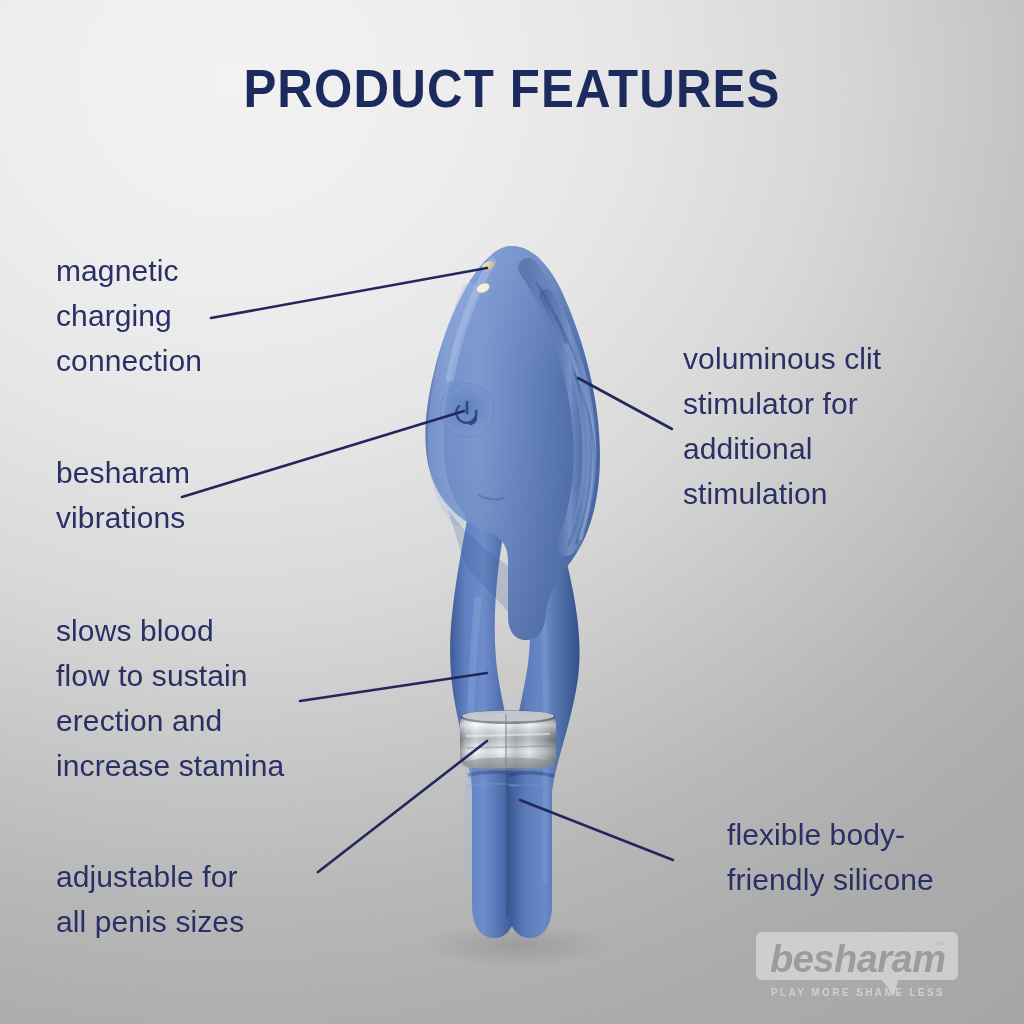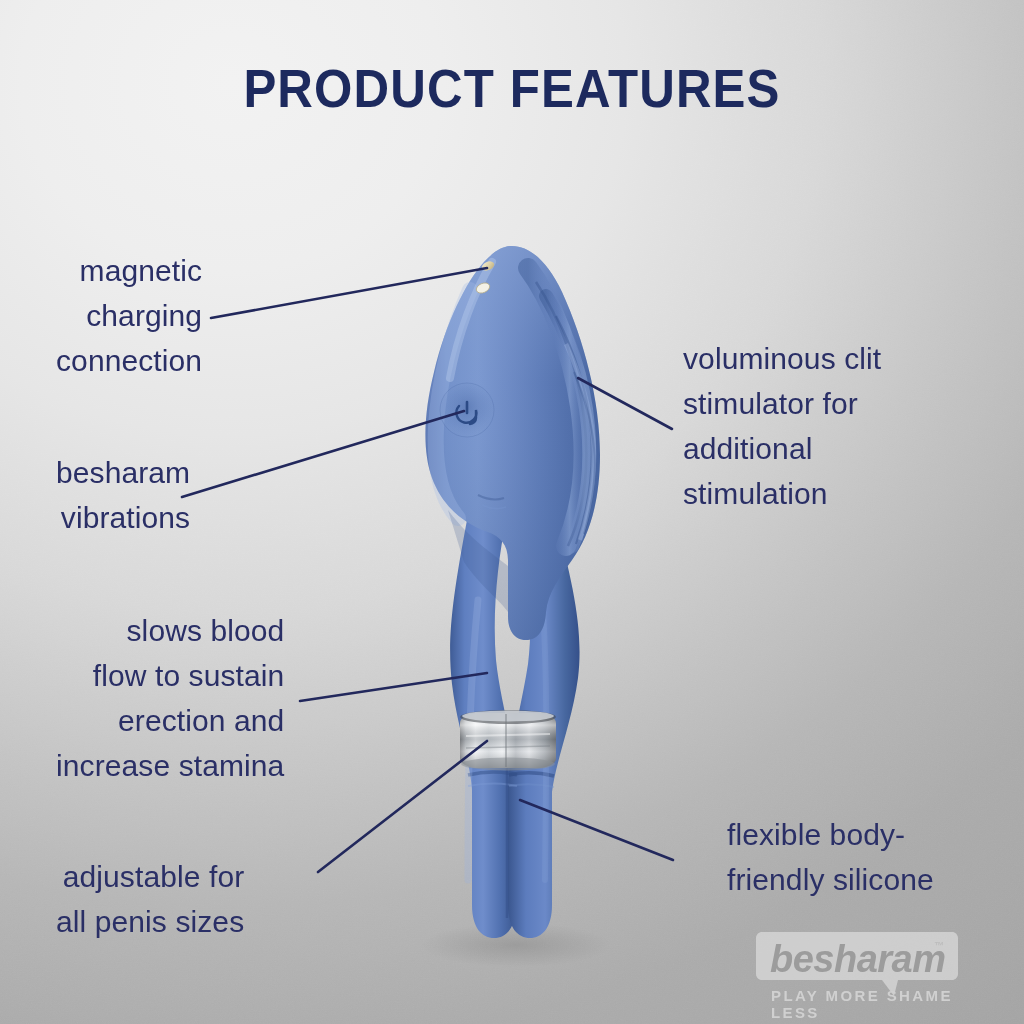--- a/index.html
+++ b/index.html
@@ -60,21 +60,21 @@
   .label {
     position: absolute;
     color: #2a2f66;
     font-family: "Liberation Sans", sans-serif;
     font-size: 30px;
     line-height: 45px;
     font-weight: 400;
     letter-spacing: .1px;
     white-space: pre-line;
   }
-  .label.left  { text-align: right; }
+  .label.left  { text-align: left; }
   .label.right { text-align: left; }
 
   #lbl-magnetic   { left: 56px;  top: 248px; }
   #lbl-control    { left: 56px;  top: 450px; }
   #lbl-slows      { left: 56px;  top: 608px; }
   #lbl-adjustable { left: 56px;  top: 854px; }
   #lbl-voluminous { left: 683px; top: 336px; }
   #lbl-flexible   { left: 683px; top: 812px; margin-left: 44px; }
 
   
@@ -112,21 +112,21 @@
     left: 186px;
     top: 8px;
     font-size: 10px;
     color: #bdbdbd;
     font-weight: bold;
   }
   #logo .tagline {
     position: absolute;
     left: 23px;
     top: 55px;
-    font-size: 15px;
+    font-size: 10px;
     letter-spacing: 2.4px;
     color: #d0d0d0;
     font-weight: bold;
     font-family: "Liberation Sans", sans-serif;
   }
 </style>
 </head>
 <body>
 
 <div id="infographic">

